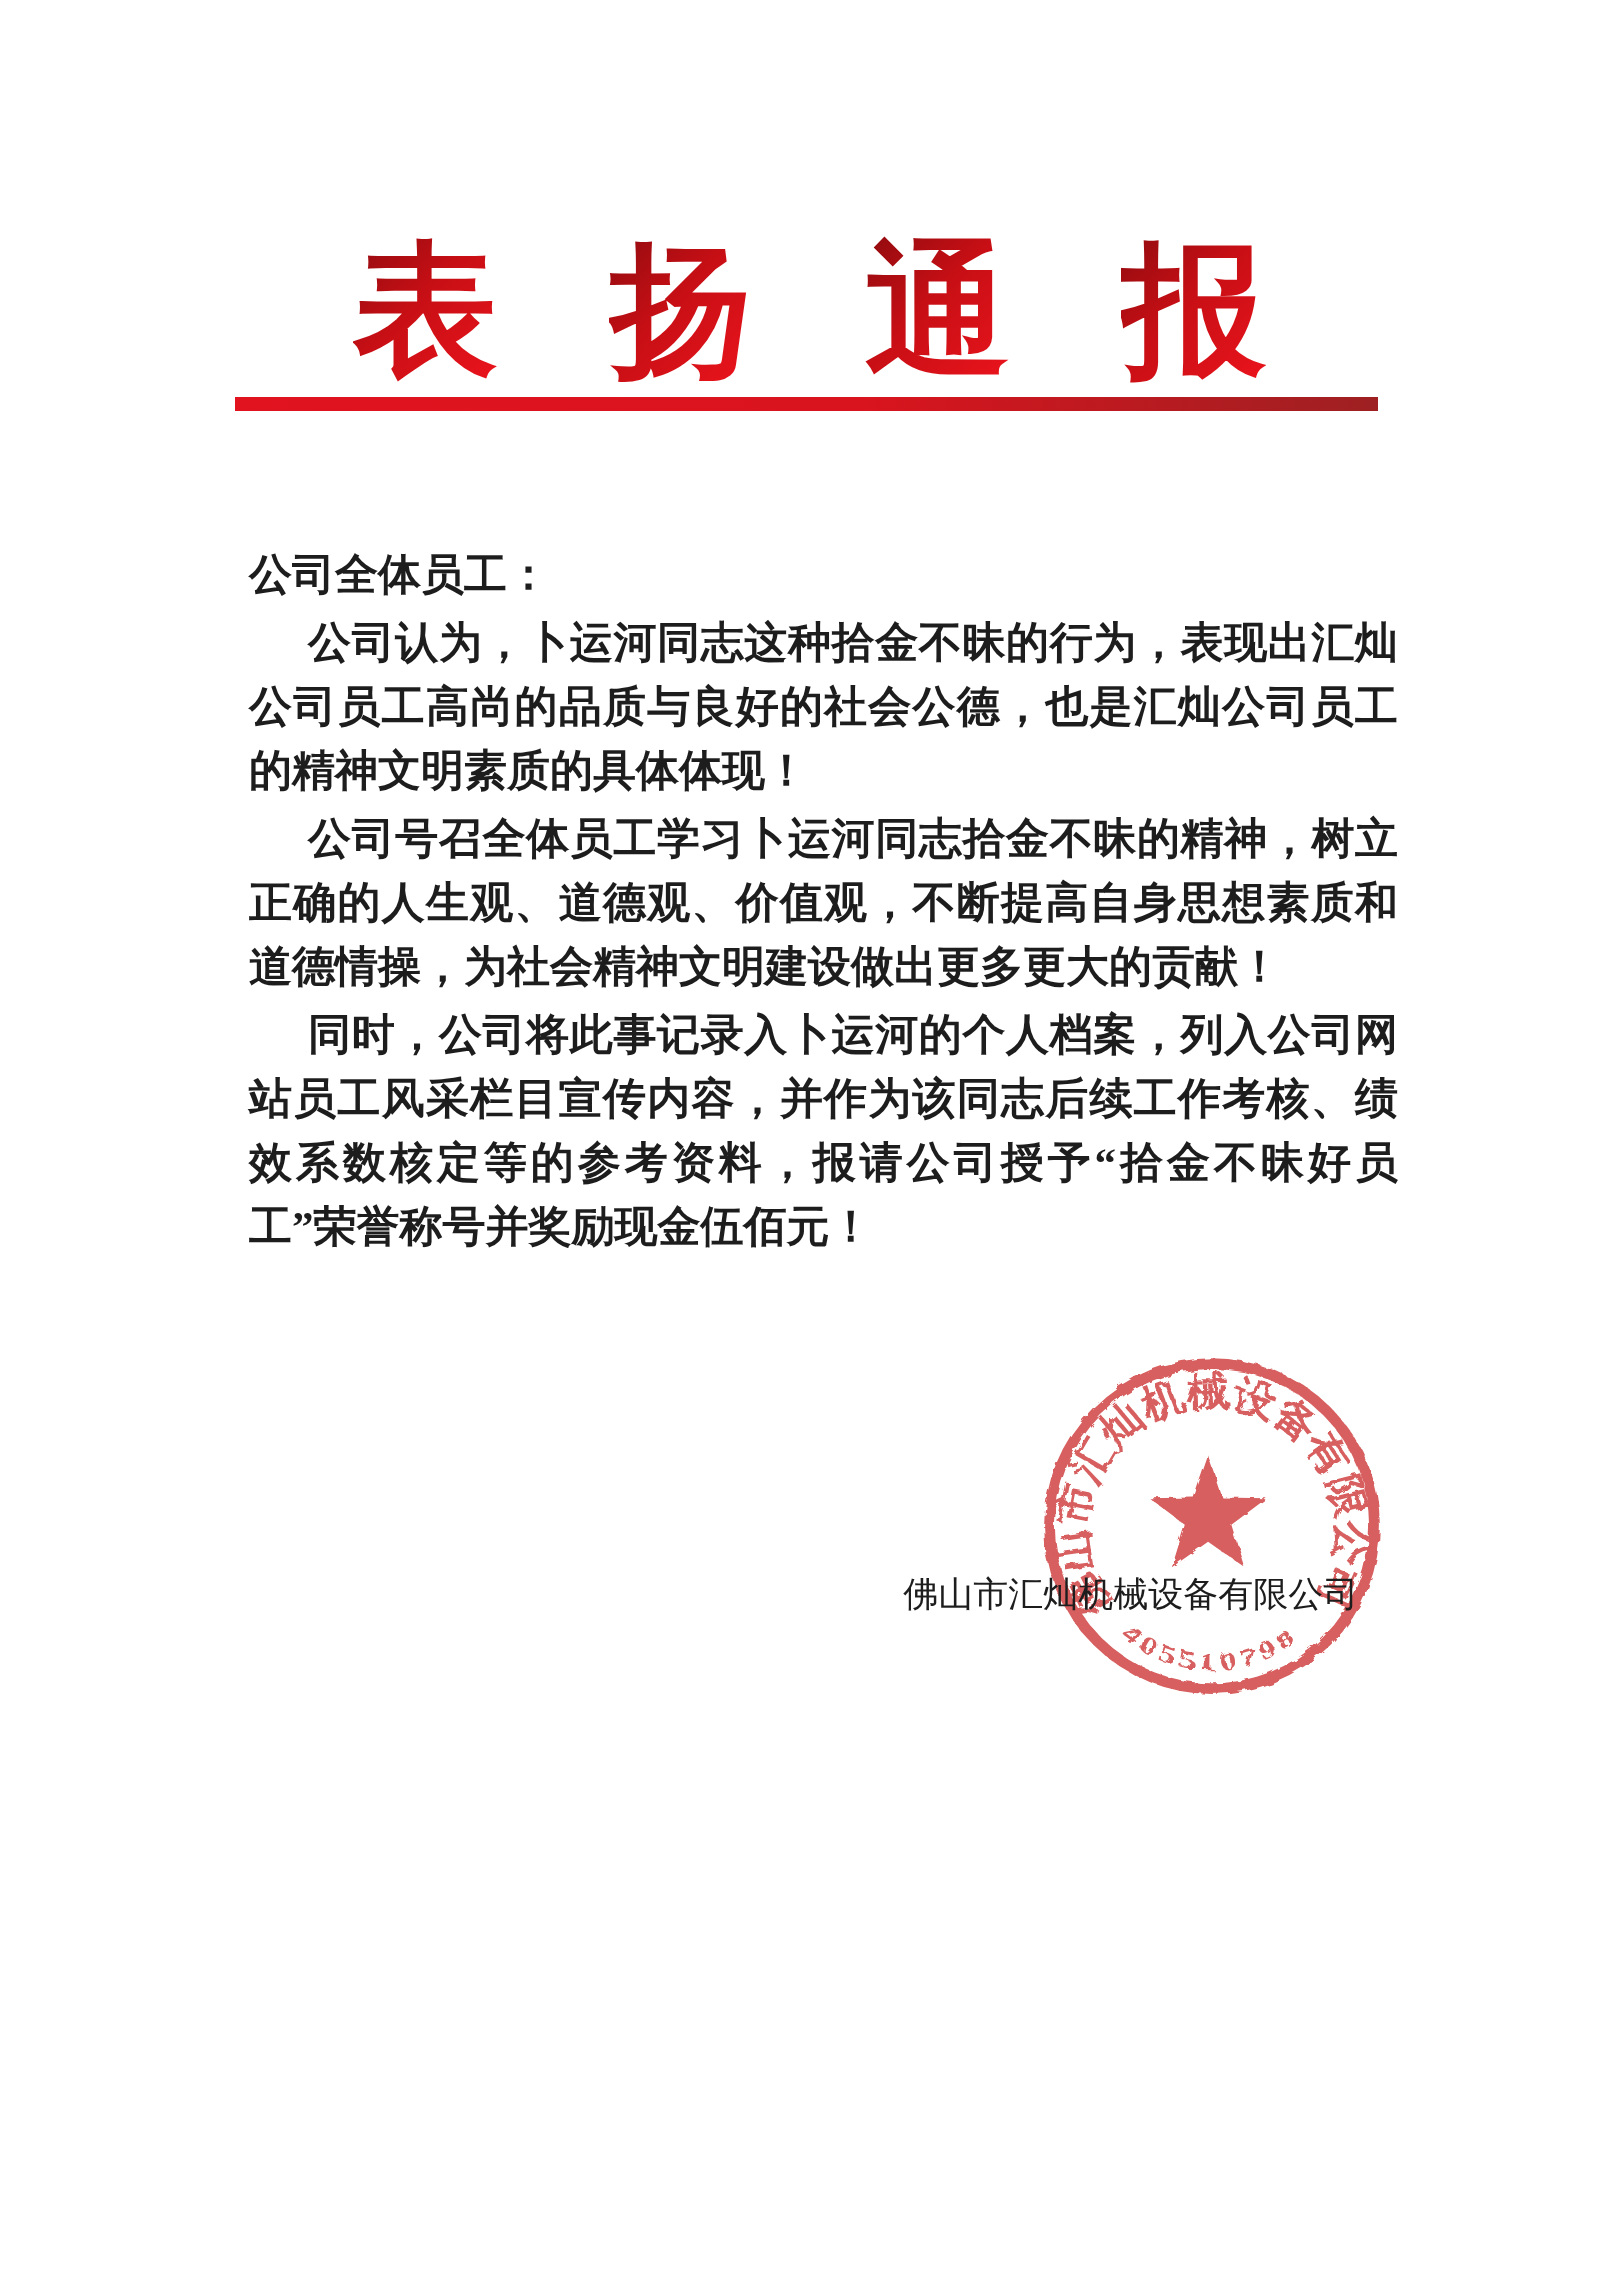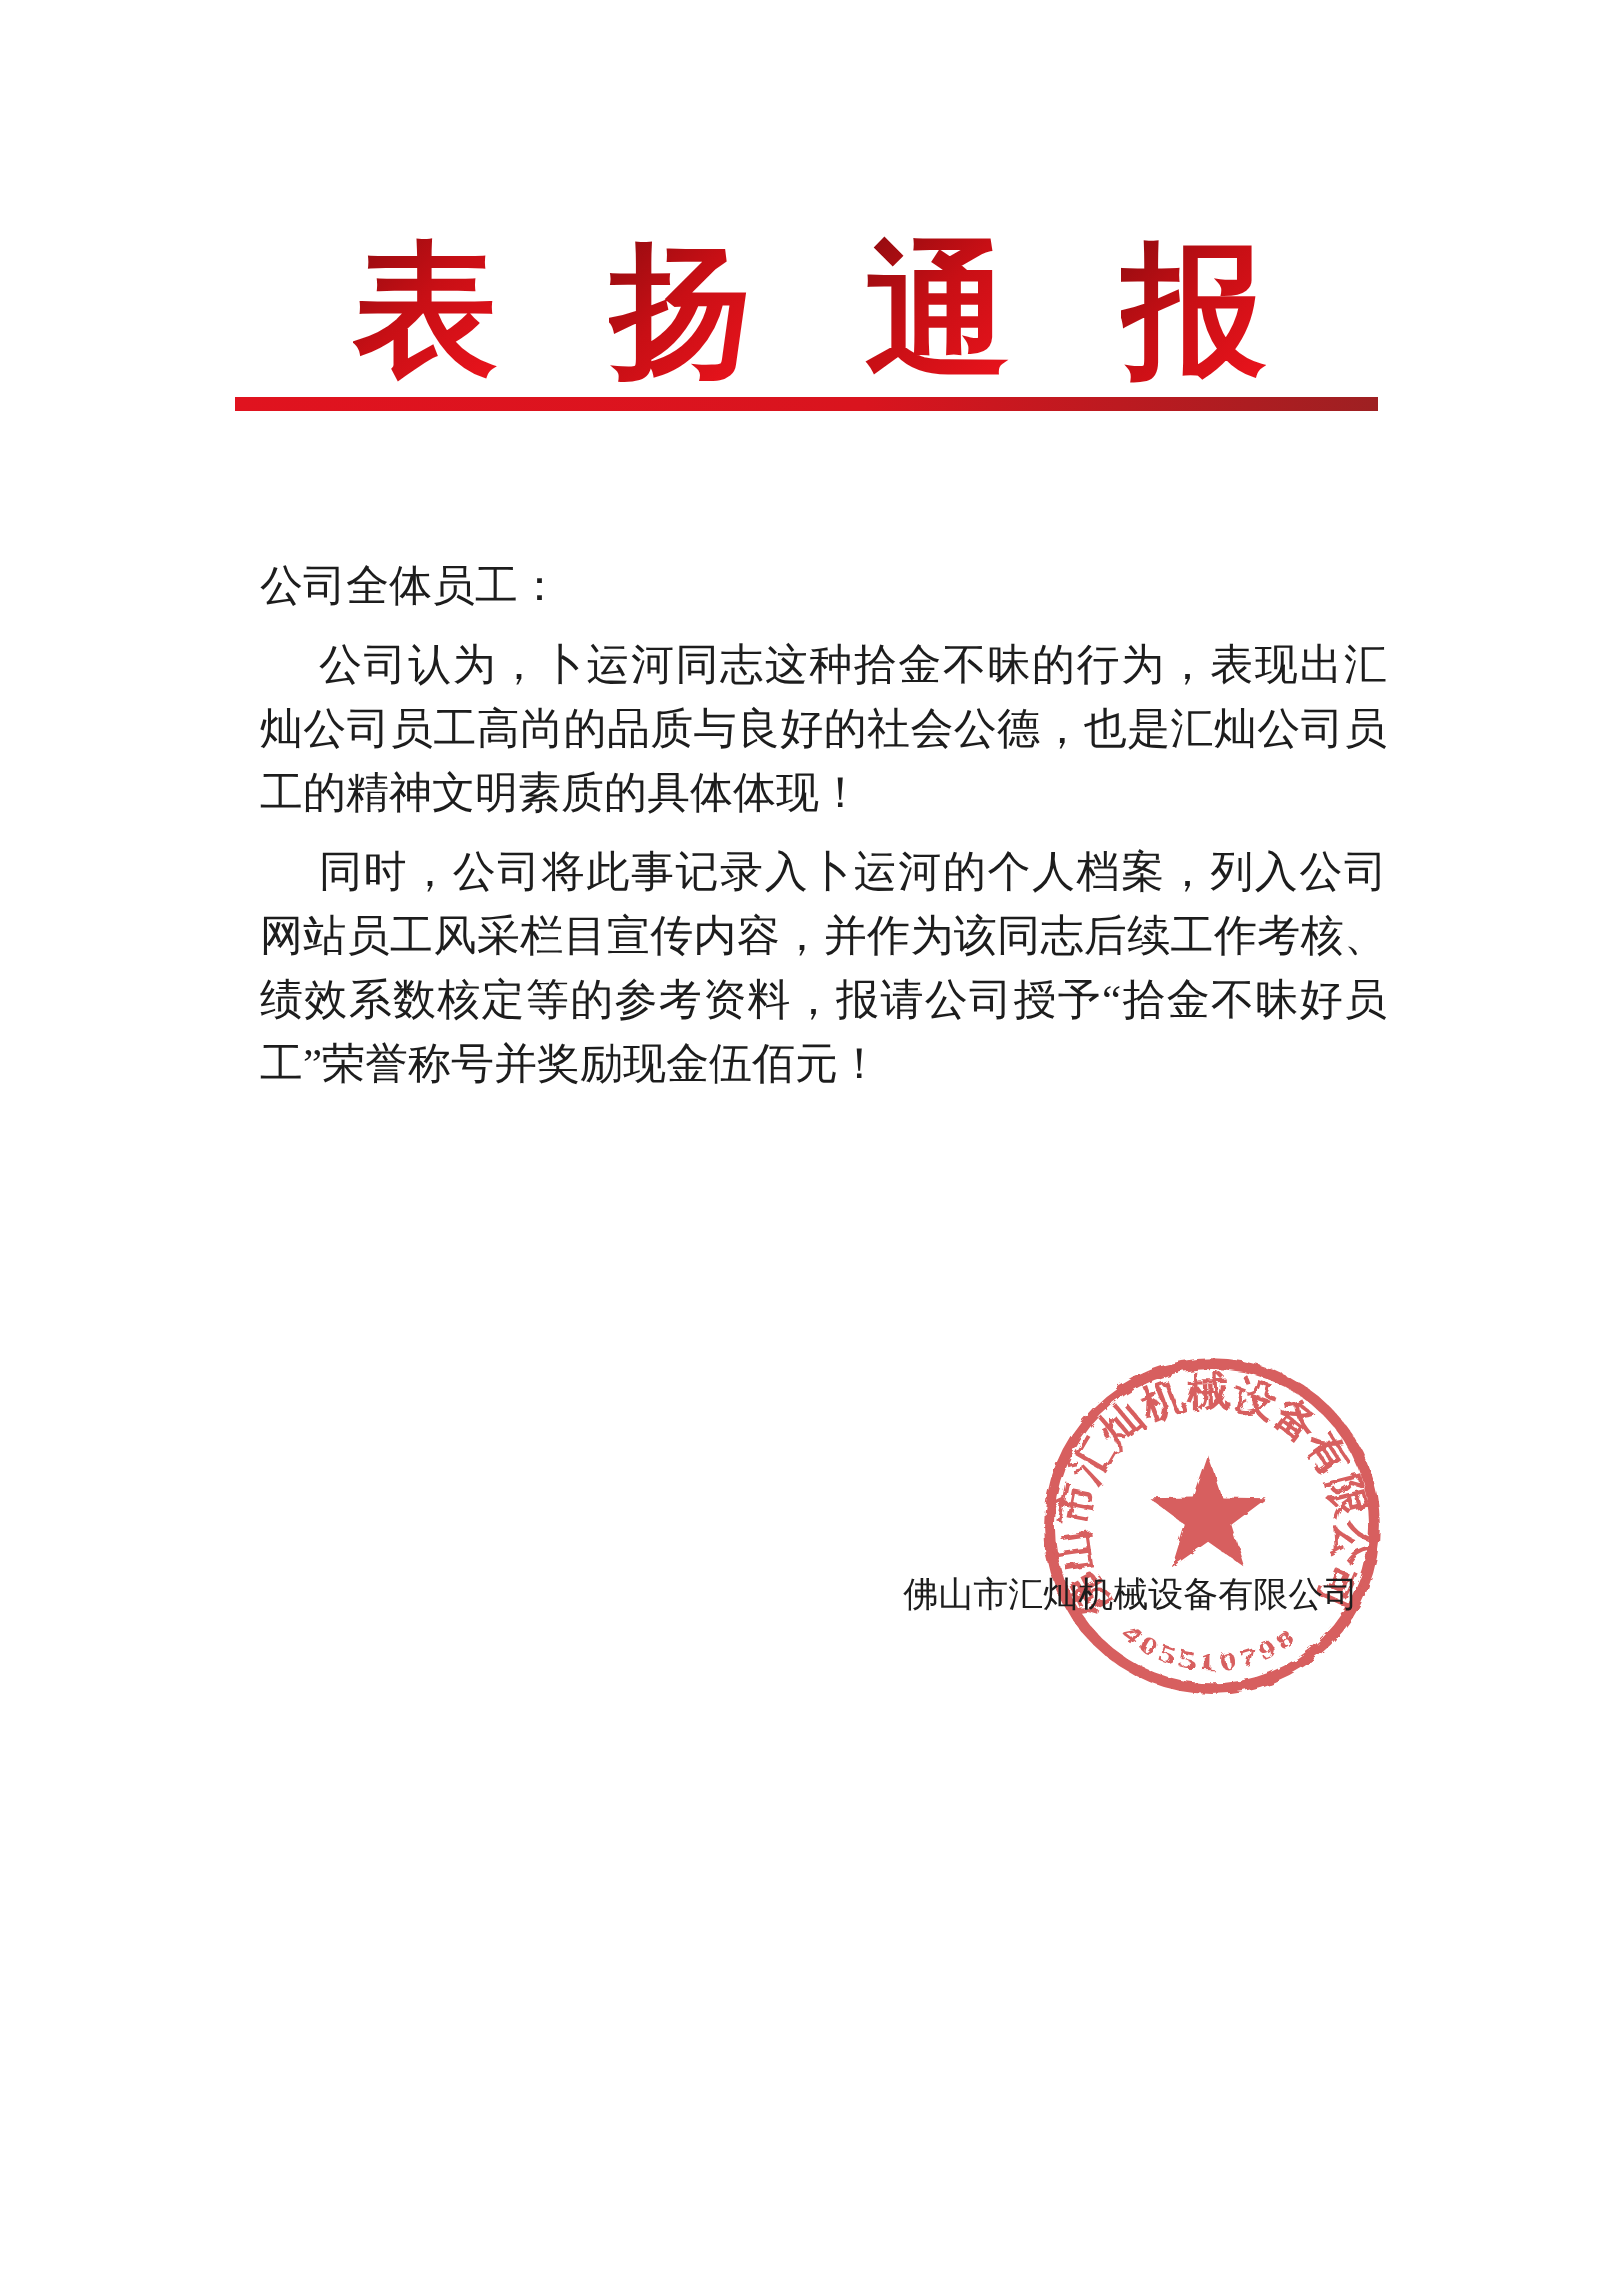--- a/index.html
+++ b/index.html
@@ -26,21 +26,21 @@
   .title-rule{
     position:absolute;left:235px;top:397px;width:1143px;height:13.7px;
     background:linear-gradient(90deg,#e0131f 0%,#d9141e 55%,#9e2022 100%);
   }
   
   .letter-body{
     position:absolute;left:245px;top:539px;width:1157px;
     font-size:43px;line-height:64px;color:#1d1d1d;
     text-align:justify;z-index:2;
   }
-  .letter-body p{margin:15px;padding:0;}
+  .letter-body p{margin:4px;padding:0;font-weight:bold;}
   .letter-body p.indent{text-indent:59px;}
   
   .signature{
     position:absolute;top:1560px;right:249px;
     font-size:35px;line-height:69px;color:#1d1d1d;
     text-align:right;z-index:3;
   }
   .signature .company{display:block;padding-right:13.7px;text-align:center;}
   .signature .date{display:block;}
   
@@ -62,20 +62,21 @@
     <span class="title-char">表</span>
     <span class="title-char">扬</span>
     <span class="title-char">通</span>
     <span class="title-char">报</span>
   </div>
   <div class="title-rule"></div>
 
   <div class="letter-body">
     <p>公司全体员工：</p>
     <p class="indent">公司认为，卜运河同志这种拾金不昧的行为，表现出汇灿公司员工高尚的品质与良好的社会公德，也是汇灿公司员工的精神文明素质的具体体现！</p>
+    <p class="indent">公司号召全体员工学习卜运河同志拾金不昧的精神，树立正确的人生观、道德观、价值观，不断提高自身思想素质和道德情操，为社会精神文明建设做出更多更大的贡献！</p>
     <p class="indent">同时，公司将此事记录入卜运河的个人档案，列入公司网站员工风采栏目宣传内容，并作为该同志后续工作考核、绩效系数核定等的参考资料，报请公司授予“拾金不昧好员工”荣誉称号并奖励现金伍佰元！</p>
   </div>
 
   <svg class="seal" viewBox="-190 -190 380 380" xmlns="http://www.w3.org/2000/svg">
     <defs>
       <filter id="rough" x="-20%" y="-20%" width="140%" height="140%">
         <feTurbulence type="fractalNoise" baseFrequency="0.08" numOctaves="3" result="n"></feTurbulence>
         <feDisplacementMap in="SourceGraphic" in2="n" scale="7"></feDisplacementMap>
       </filter>
       <path id="arcTop" d="M -102.2 77.0 A 128 128 0 1 1 102.2 77.0" fill="none"></path>

